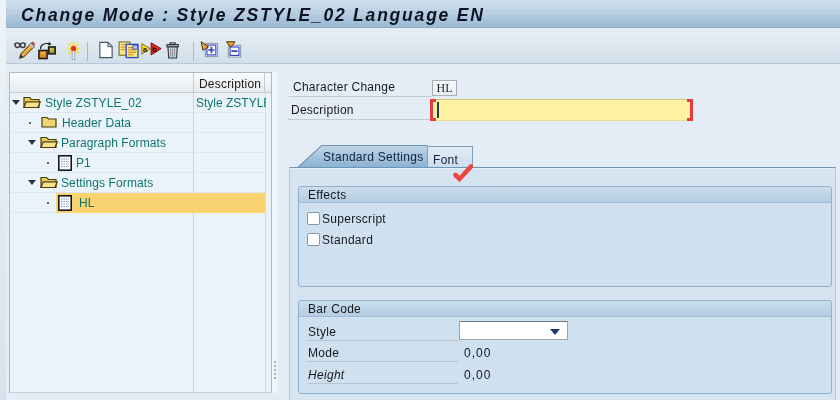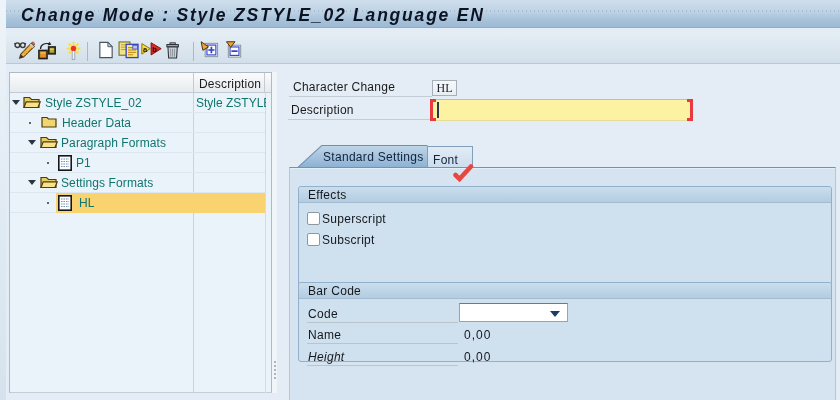--- a/index.html
+++ b/index.html
@@ -268,30 +268,30 @@
 <svg class="abs" style="left:450px; top:162px;" width="26" height="22" viewBox="0 0 26 22">
   <path d="M5.5 13 L9.5 17 L21 4.5" stroke="#e8473f" stroke-width="4.6" fill="none" stroke-linecap="round"></path>
 </svg>
 <div class="group" id="geffects" style="top:186px; height:101px;">
   <div class="ghdr">
       <span>Effects</span>
     </div>
   <div class="cbox" style="left:8px; top:25px;"></div>
   <div class="glbl" style="top:25px; left:23px;">Superscript</div>
   <div class="cbox" style="left:8px; top:46px;"></div>
-  <div class="glbl" style="top:46px; left:23px;">Subscript</div>
-</div>
-<div class="group" id="gbarcode" style="top:282px; height:80px;">
+  <div class="glbl" style="top:46px; left:23px;">Standard</div>
+</div>
+<div class="group" id="gbarcode" style="top:300px; height:94px;">
   <div class="ghdr">
       <span>Bar Code</span>
     </div>
-  <div class="glbl" style="top:24px;">Code</div>
+  <div class="glbl" style="top:24px;">Style</div>
   <div class="gul" style="top:39px;"></div>
   <div id="dd">
       <div class="arr"></div>
     </div>
-  <div class="glbl" style="top:45px;">Name</div>
+  <div class="glbl" style="top:45px;">Mode</div>
   <div class="gul" style="top:60px;"></div>
   <div class="gval" style="top:45px;">0,00</div>
   <div class="glbl" style="top:67px;font-style:italic;">Height</div>
   <div class="gul" style="top:82px;"></div>
   <div class="gval" style="top:67px;">0,00</div>
 </div>
 
 </body></html>

